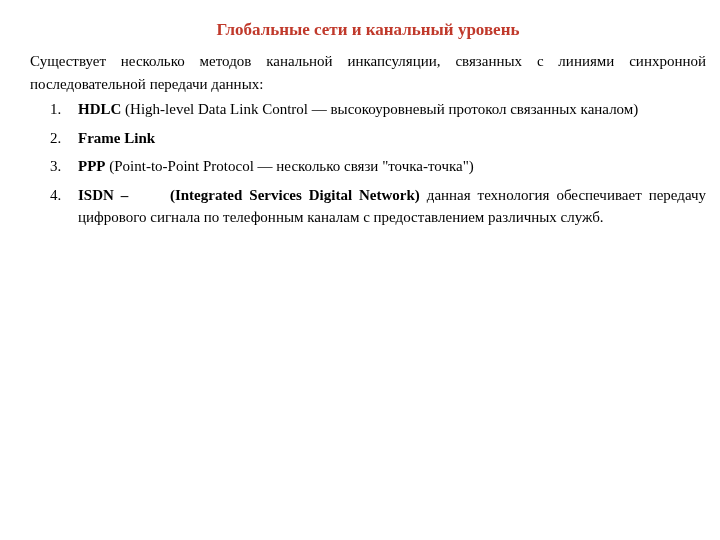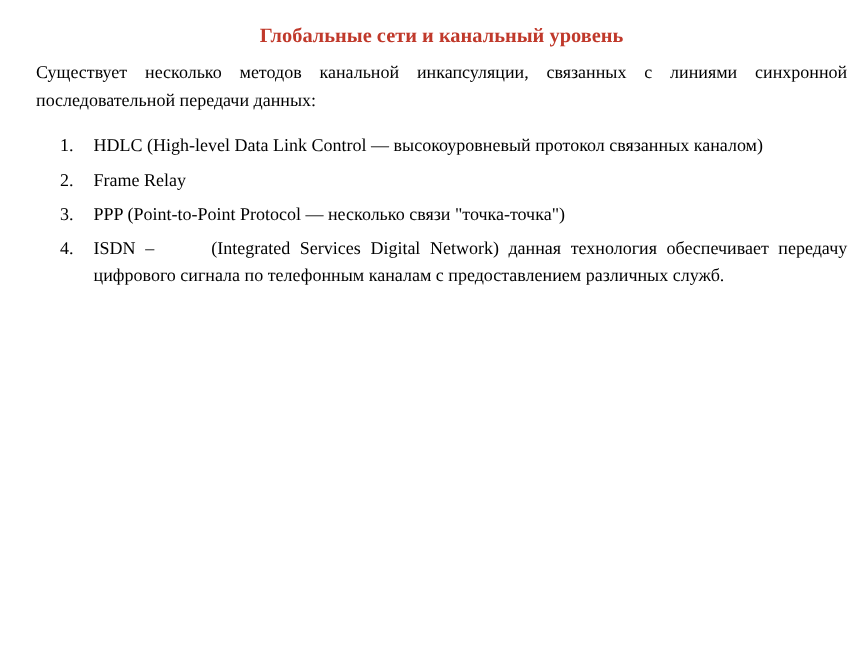--- a/index.html
+++ b/index.html
@@ -27,21 +27,21 @@
     .title {
       text-align: center;
       color: #c0392b;
       font-size: 17px;
       font-weight: bold;
       margin-bottom: 10px;
     }
 
     .intro {
       text-align: justify;
-      margin-bottom: 16px;
+      margin-bottom: 3px;
       line-height: 1.5;
     }
 
     .list {
       list-style: none;
       padding-left: 0;
       margin-left: 20px;
     }
 
     .list li {
@@ -55,41 +55,41 @@
       min-width: 28px;
       font-weight: normal;
     }
 
     .list-content {
       flex: 1;
       text-align: justify;
     }
 
     .bold {
-      font-weight: normal;
+      font-weight: bold;
     }
   </style>
 </head>
 <body>
 
 <div class="page">
   <h1 class="title">Глобальные сети и канальный уровень</h1>
   <p class="intro">Существует несколько методов канальной инкапсуляции, связанных с линиями синхронной последовательной передачи данных:</p>
 
   <ol class="list">
     <li>
       <span class="list-number">1.</span>
       <span class="list-content">
         <span class="bold">HDLC</span><span> (High-level Data Link Control — высокоуровневый протокол связанных каналом)</span>
       </span>
     </li>
     <li>
       <span class="list-number">2.</span>
       <span class="list-content">
-        <span class="bold">Frame Relay</span>
+        <span class="bold">Frame Link</span>
       </span>
     </li>
     <li>
       <span class="list-number">3.</span>
       <span class="list-content">
         <span class="bold">PPP</span><span> (Point-to-Point Protocol — несколько связи "точка-точка")</span>
       </span>
     </li>
     <li>
       <span class="list-number">4.</span>

